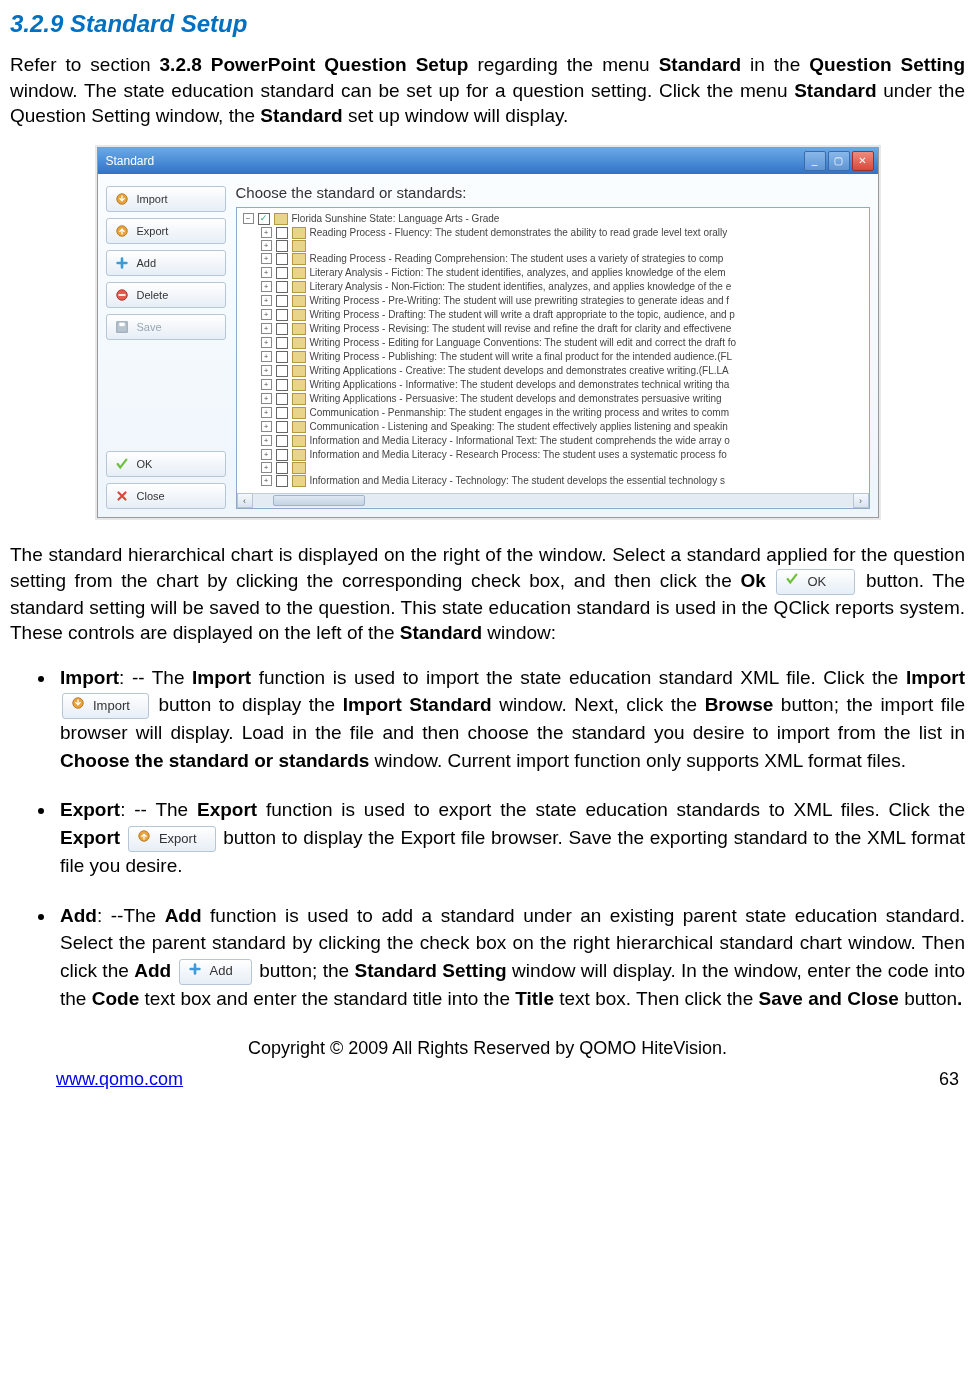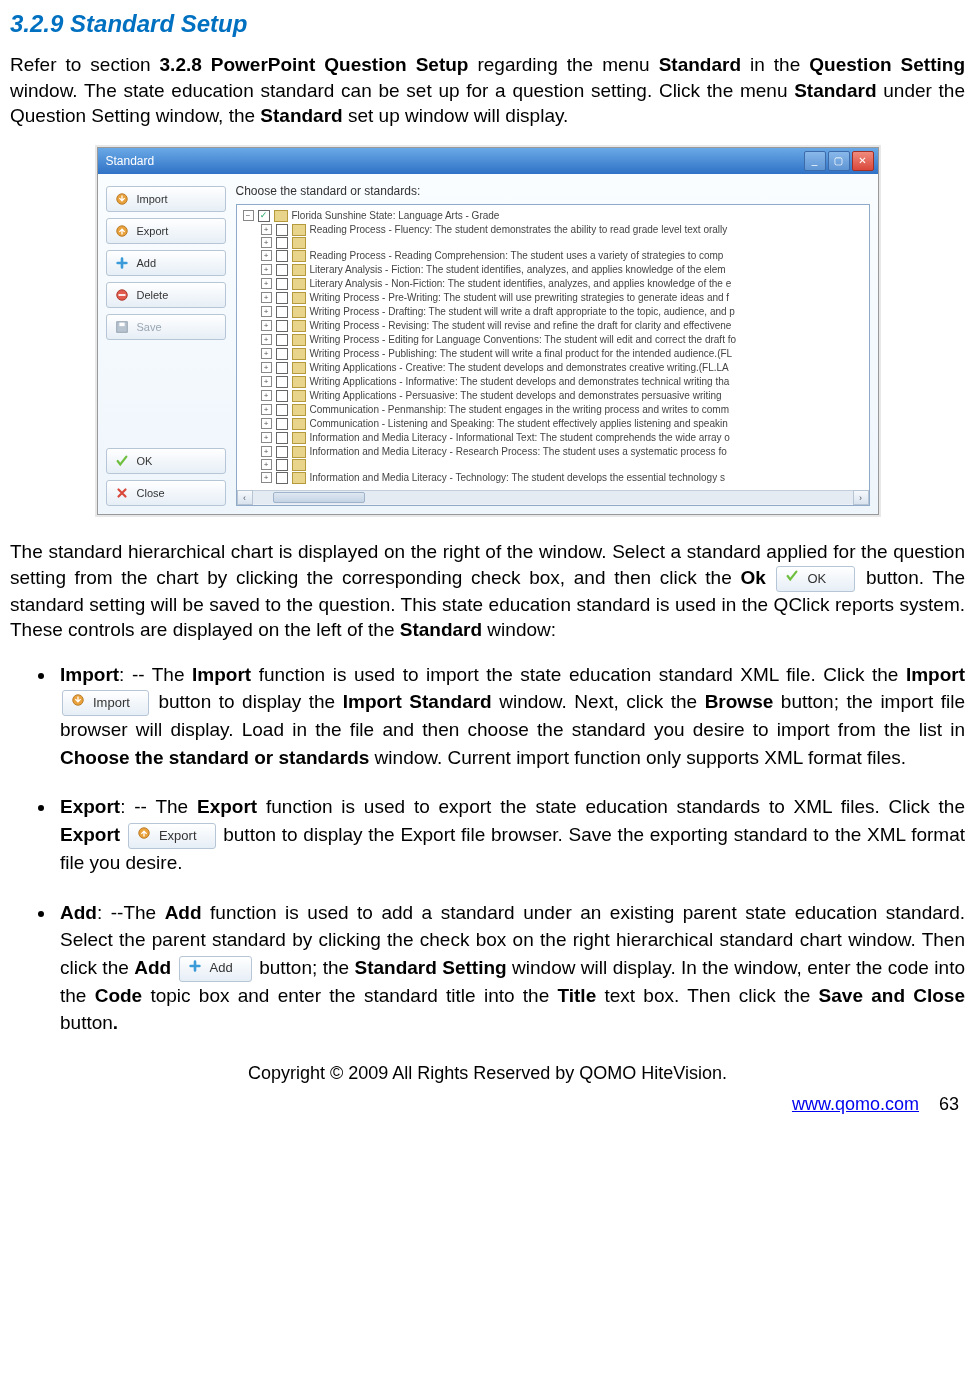--- a/index.html
+++ b/index.html
@@ -93,21 +93,21 @@
   .side-btn .ico {
     width:14px; height:14px; display:inline-block;
   }
   .spacer { flex:1; }
   .tree-panel {
     flex:1;
     display:flex;
     flex-direction: column;
   }
   .tree-label {
-    font-size: 12px;
+    font-size: 15px;
     color:#333;
     margin: 2px 0 6px 0;
   }
   .tree-box {
     border:1px solid #8fa9c8;
     background:#fff;
     height: 300px;
     overflow:hidden;
     position:relative;
     font-size:10px;
@@ -182,21 +182,21 @@
   }
   .footer-line2 {
     display:flex;
     justify-content: space-between;
     align-items: baseline;
     padding: 0 6px;
     margin-top: 10px;
   }
   .footer-url {
     flex:1;
-    text-align:right;
+    text-align:left;
     color: #0000ee;
     text-decoration: underline;
   }
   .page-num {
     width: 40px;
     text-align:right;
   }
 </style>
 </head>
 <body>
@@ -460,21 +460,21 @@
     </li>
 
     <li>
       <span class="bold">Add</span><span>: --The </span><span class="bold">Add</span><span> function is used to add a standard under an existing parent state education standard. Select the parent standard by clicking the check box on the right hierarchical standard chart window. Then click the </span><span class="bold">Add</span>
       <span class="inline-btn">
         <span class="ico"><svg class="ico-svg" viewBox="0 0 16 16">
               <path d="M8 3v10M3 8h10" stroke="#3a9bd8" stroke-width="3" stroke-linecap="round"></path>
             </svg></span>
         <span>Add</span>
       </span>
-      <span> button; the </span><span class="bold">Standard Setting</span><span> window will display. In the window, enter the code into the </span><span class="bold">Code</span><span> topic box and enter the standard title into the </span><span class="bold">Title</span><span> text box. Then click the </span><span class="bold">Save and Close</span><span> button</span><span class="bold">.</span>
+      <span> button; the </span><span class="bold">Standard Setting</span><span> window will display. In the window, enter the code into the </span><span class="bold">Code</span><span> text box and enter the standard title into the </span><span class="bold">Title</span><span> text box. Then click the </span><span class="bold">Save and Close</span><span> button</span><span class="bold">.</span>
     </li>
   </ul>
 
   <div class="footer">
     <div>Copyright © 2009 All Rights Reserved by QOMO HiteVision.</div>
     <div class="footer-line2">
       <span style="width:40px;"></span>
       <span class="footer-url">www.qomo.com</span>
       <span class="page-num">63</span>
     </div>

